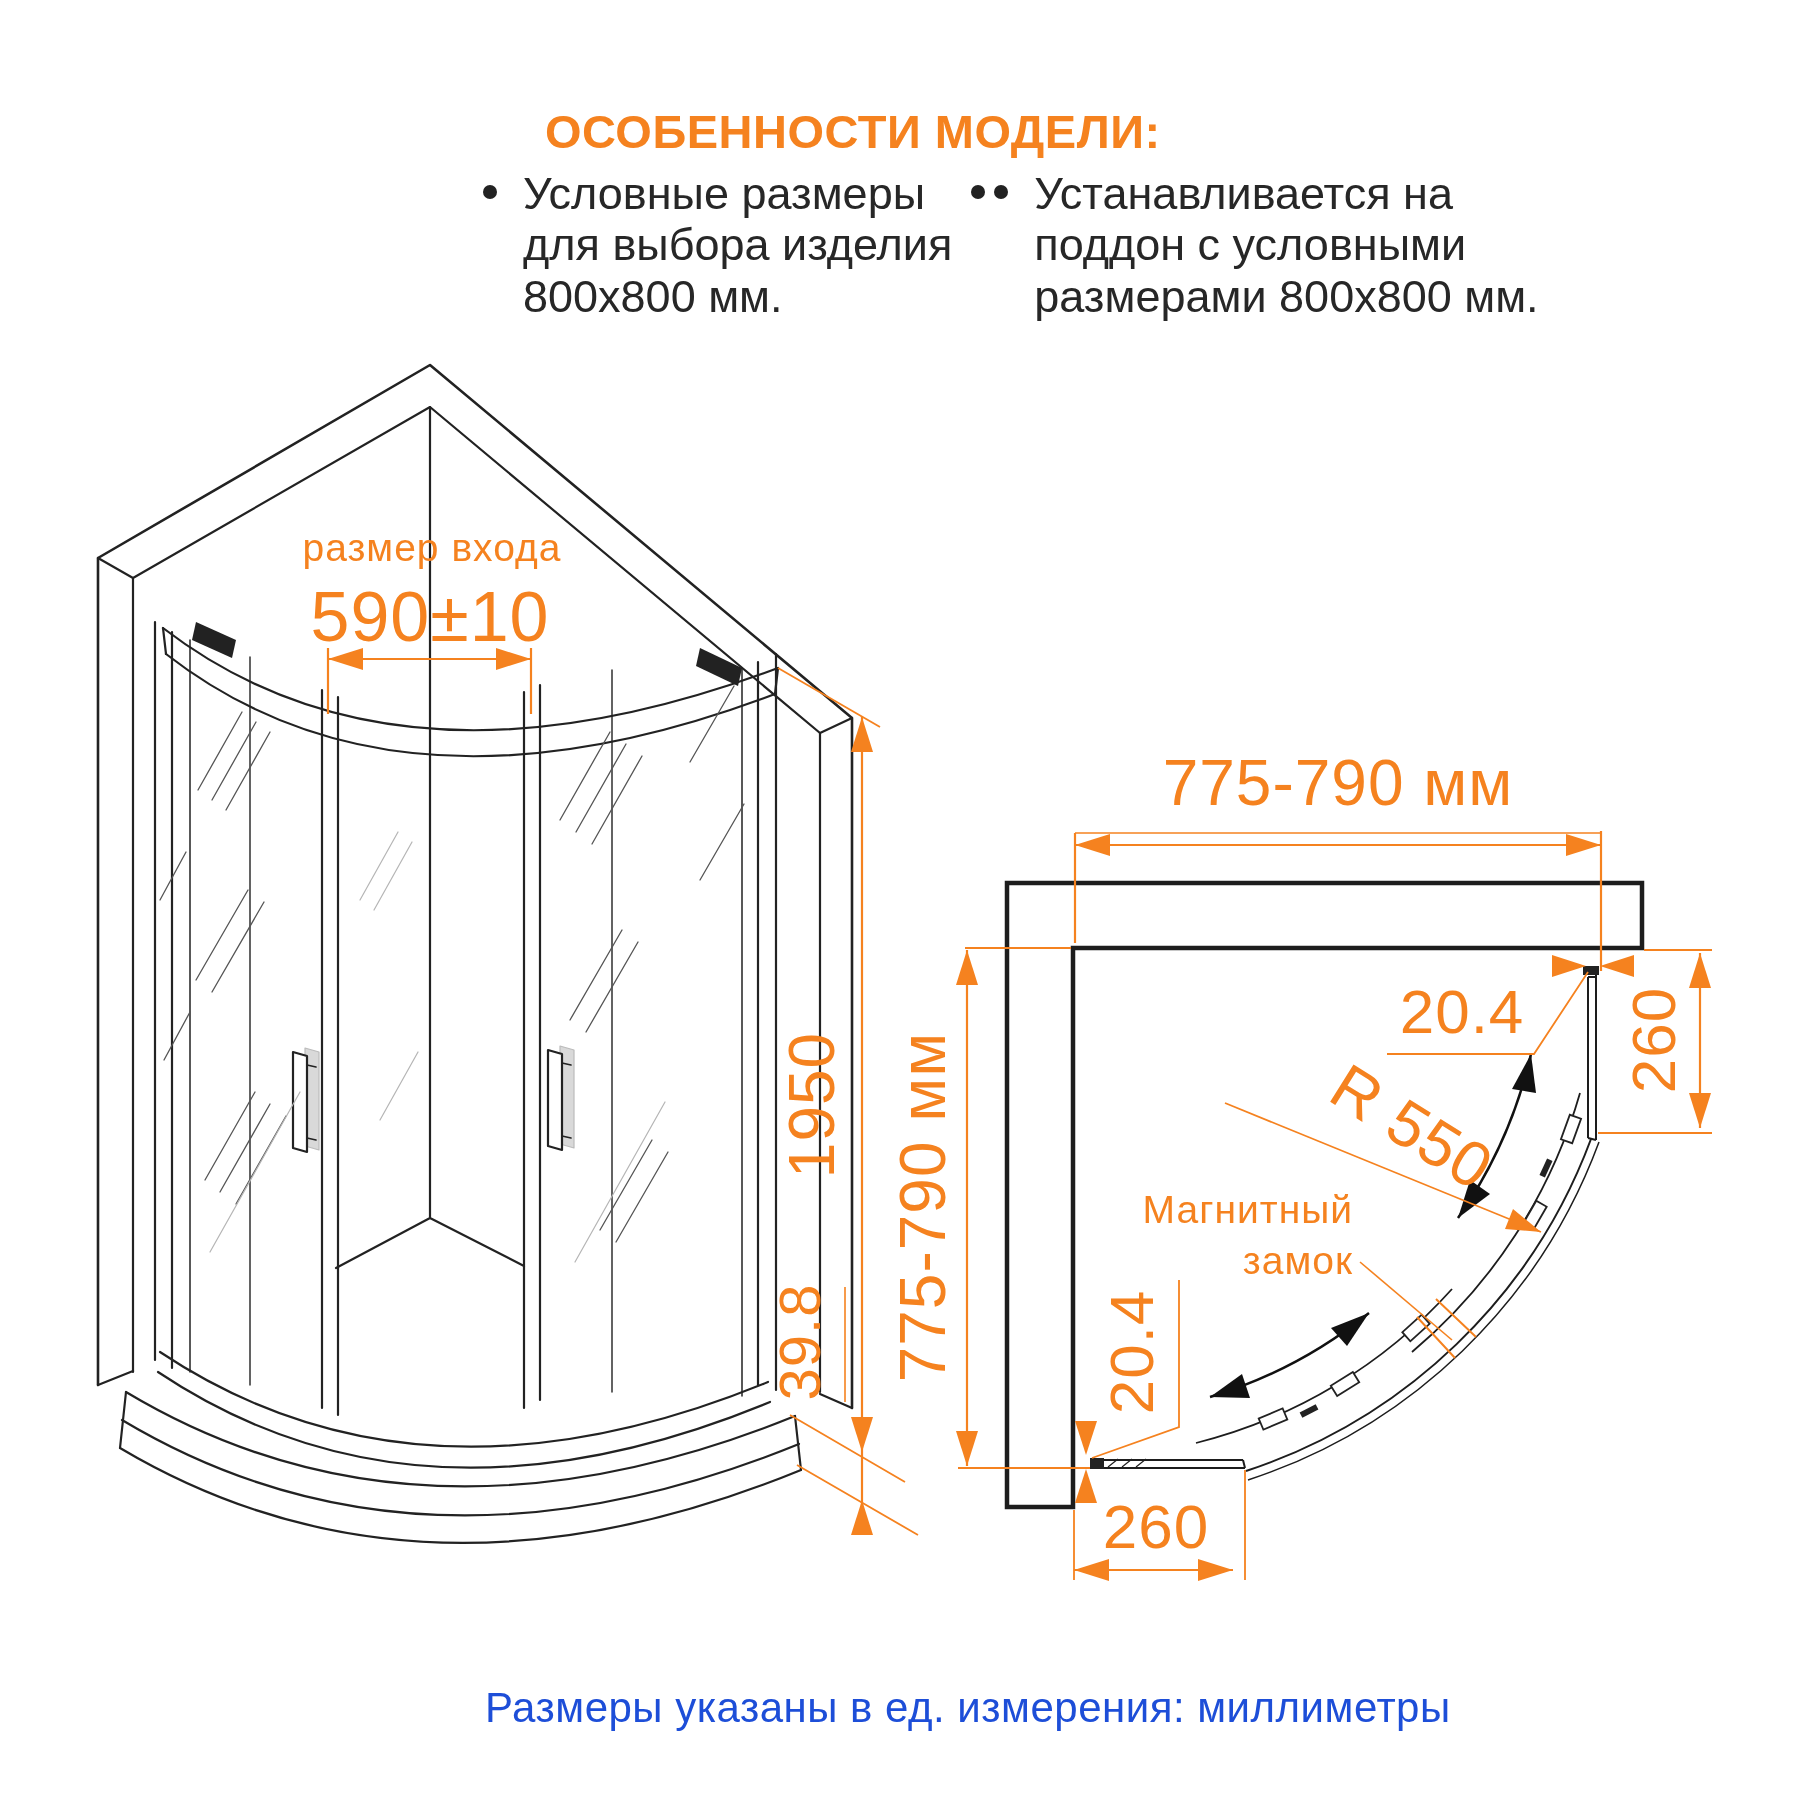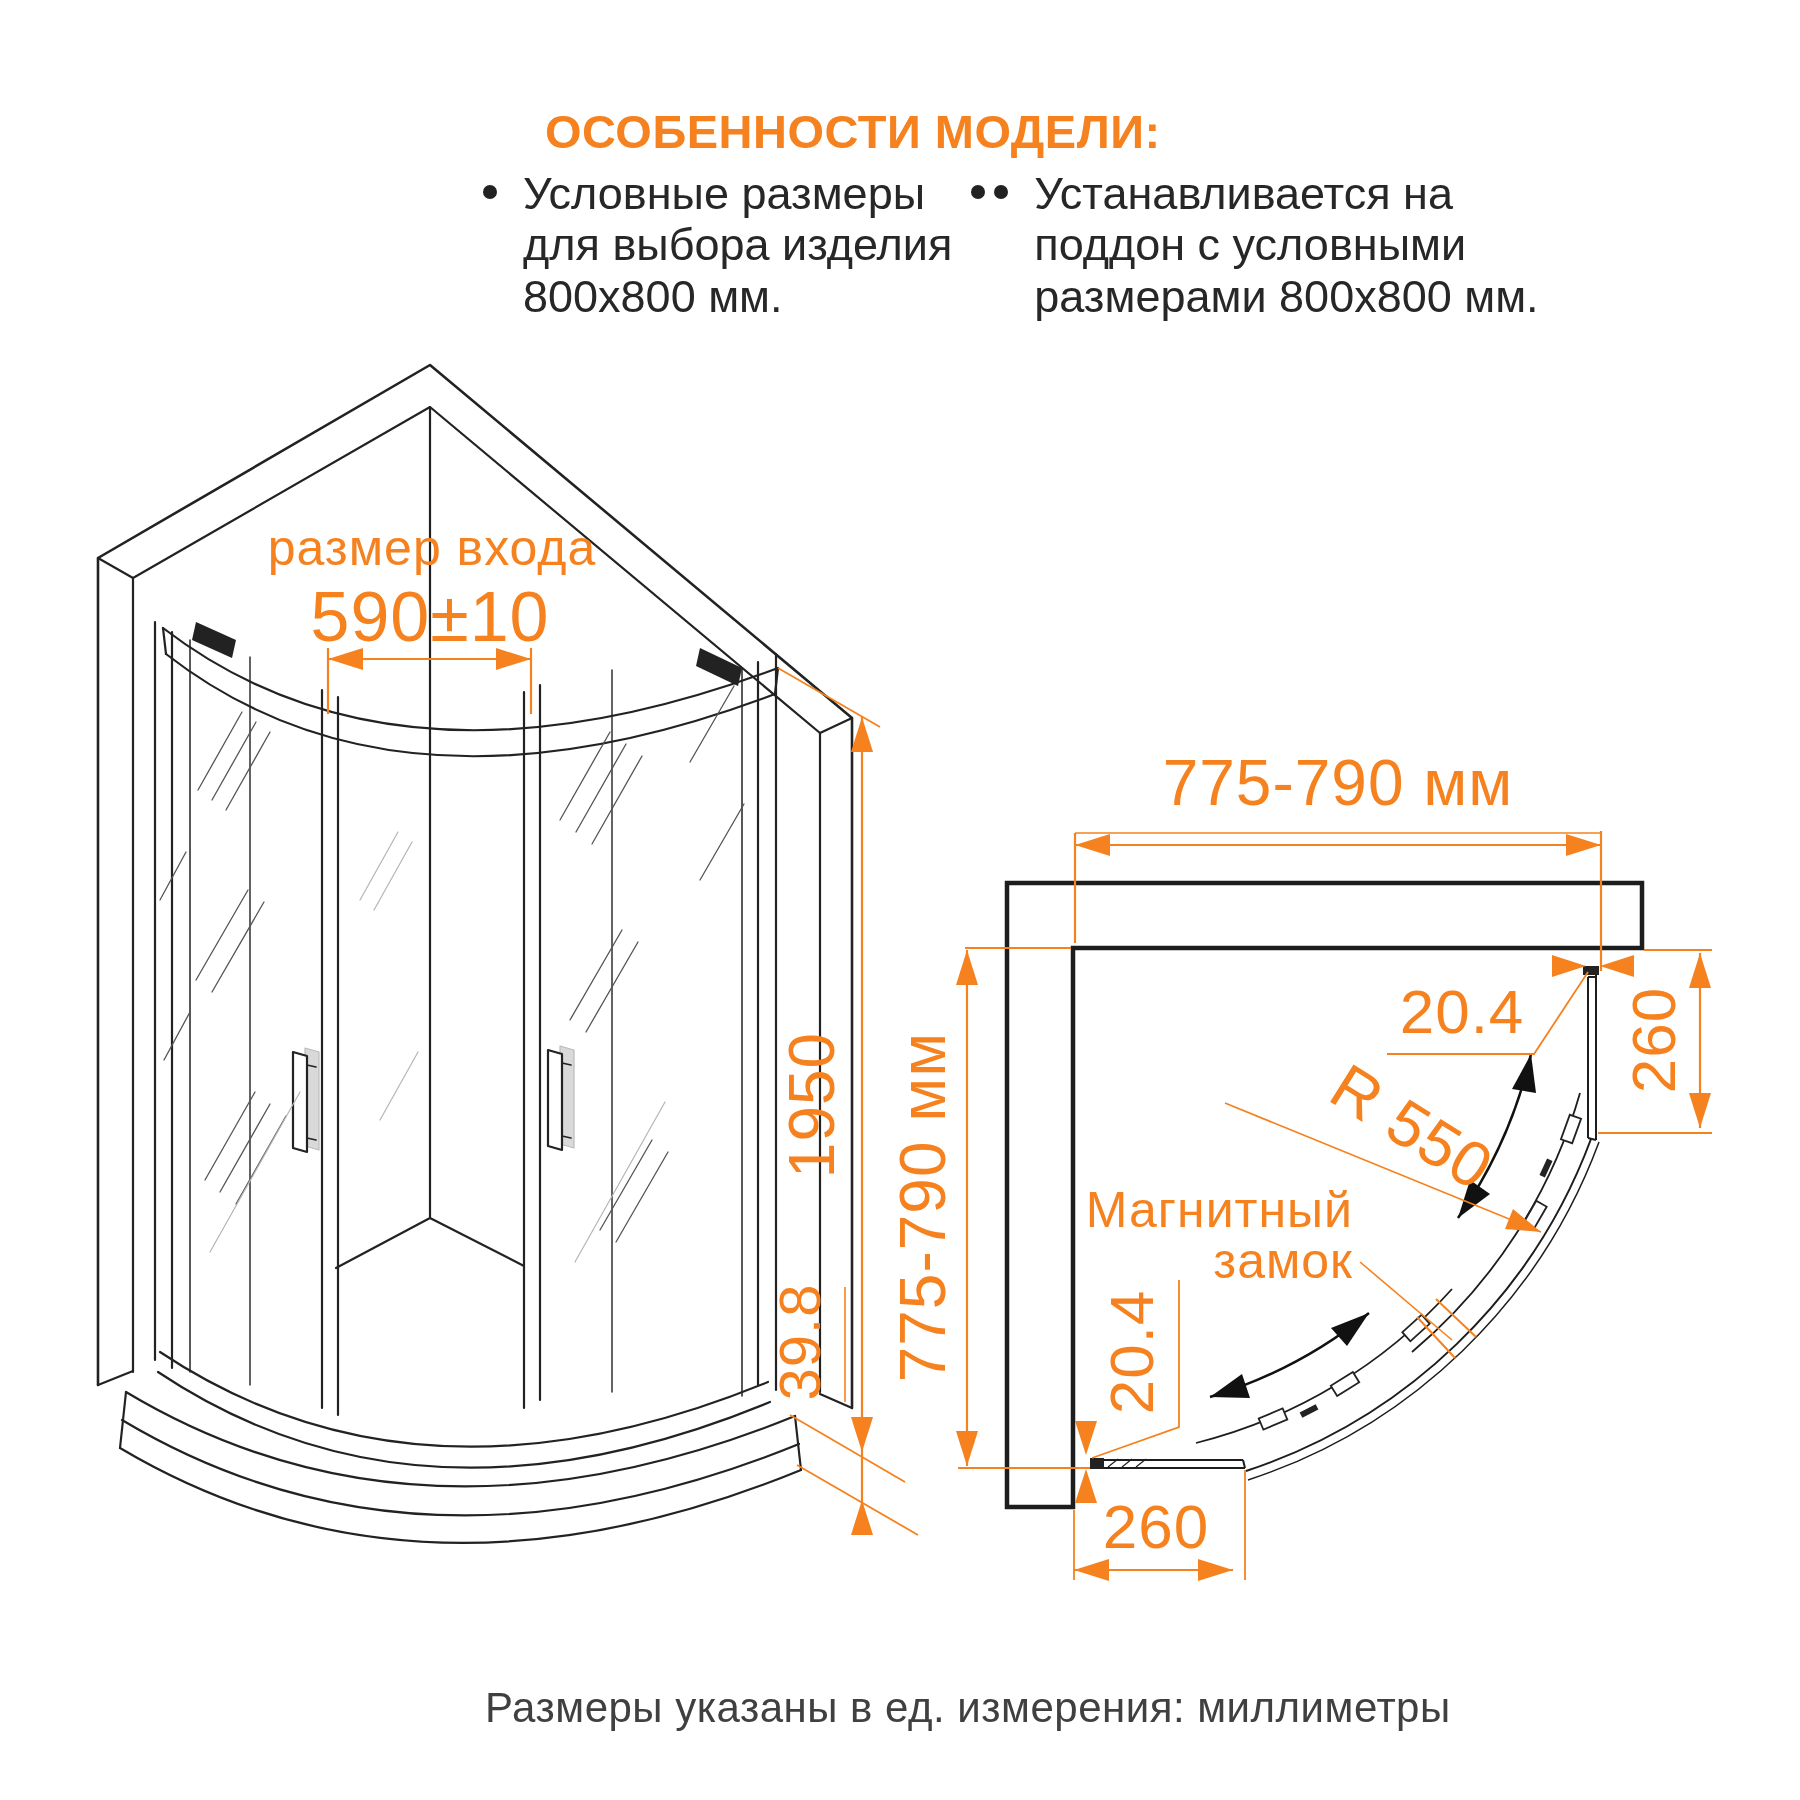--- a/index.html
+++ b/index.html
@@ -11,21 +11,21 @@
   .rot90{transform:translate(-50%,-50%) rotate(-90deg);}
   .blk{color:#272727;}
   .title{font-weight:bold;font-size:47px;color:#F5821F;transform:translateY(-50%);letter-spacing:0.5px;}
   .bullets{position:absolute;left:483px;top:168px;width:1100px;display:flex;gap:9px;
            font-size:45px;line-height:1.14;color:#272727;}
   .bullet{display:flex;gap:26px;}
   .dot{width:14px;height:14px;border-radius:50%;background:#222;margin-top:17px;flex:none;}
   .caption{font-size:42px;color:#272727;transform:translateY(-50%);letter-spacing:0.5px;}
   .dim{font-size:64px;}
   .dim62{font-size:62px;}
-  .small46{font-size:50px;}
+  .small46{font-size:39px;}
   .big70{font-size:70px;}
   .rotR{transform:translate(-50%,-50%) rotate(32deg);}
   .lockl{transform:translate(-100%,-50%);}
 </style>
 </head>
 <body>
 
 <div id="canvas">
 
 <svg width="1800" height="1800" viewBox="0 0 1800 1800">
@@ -213,14 +213,14 @@
   <div class="lbl ctr dim" style="left:1338px;top:783px;">775-790 мм</div>
   <div class="lbl rot90 dim" style="left:923px;top:1207px;">775-790 мм</div>
   <div class="lbl ctr dim62" style="left:1462px;top:1011px;">20.4</div>
   <div class="lbl rot90 dim62" style="left:1653px;top:1040px;">260</div>
   <div class="lbl rotR dim" style="left:1412px;top:1127px;">R 550</div>
   <div class="lbl lockl small46" style="left:1353px;top:1210px;">Магнитный</div>
   <div class="lbl lockl small46" style="left:1353px;top:1261px;">замок</div>
   <div class="lbl rot90 dim62" style="left:1131px;top:1352px;">20.4</div>
   <div class="lbl ctr dim62" style="left:1156px;top:1526px;">260</div>
 
-  <div class="lbl caption blk" style="left:485px;top:1708px;color:#404040;">Размеры указаны в ед. измерения: миллиметры</div>
+  <div class="lbl caption blk" style="left:485px;top:1708px;color:#1d4ed8;">Размеры указаны в ед. измерения: миллиметры</div>
 </div>
 
 </body></html>

